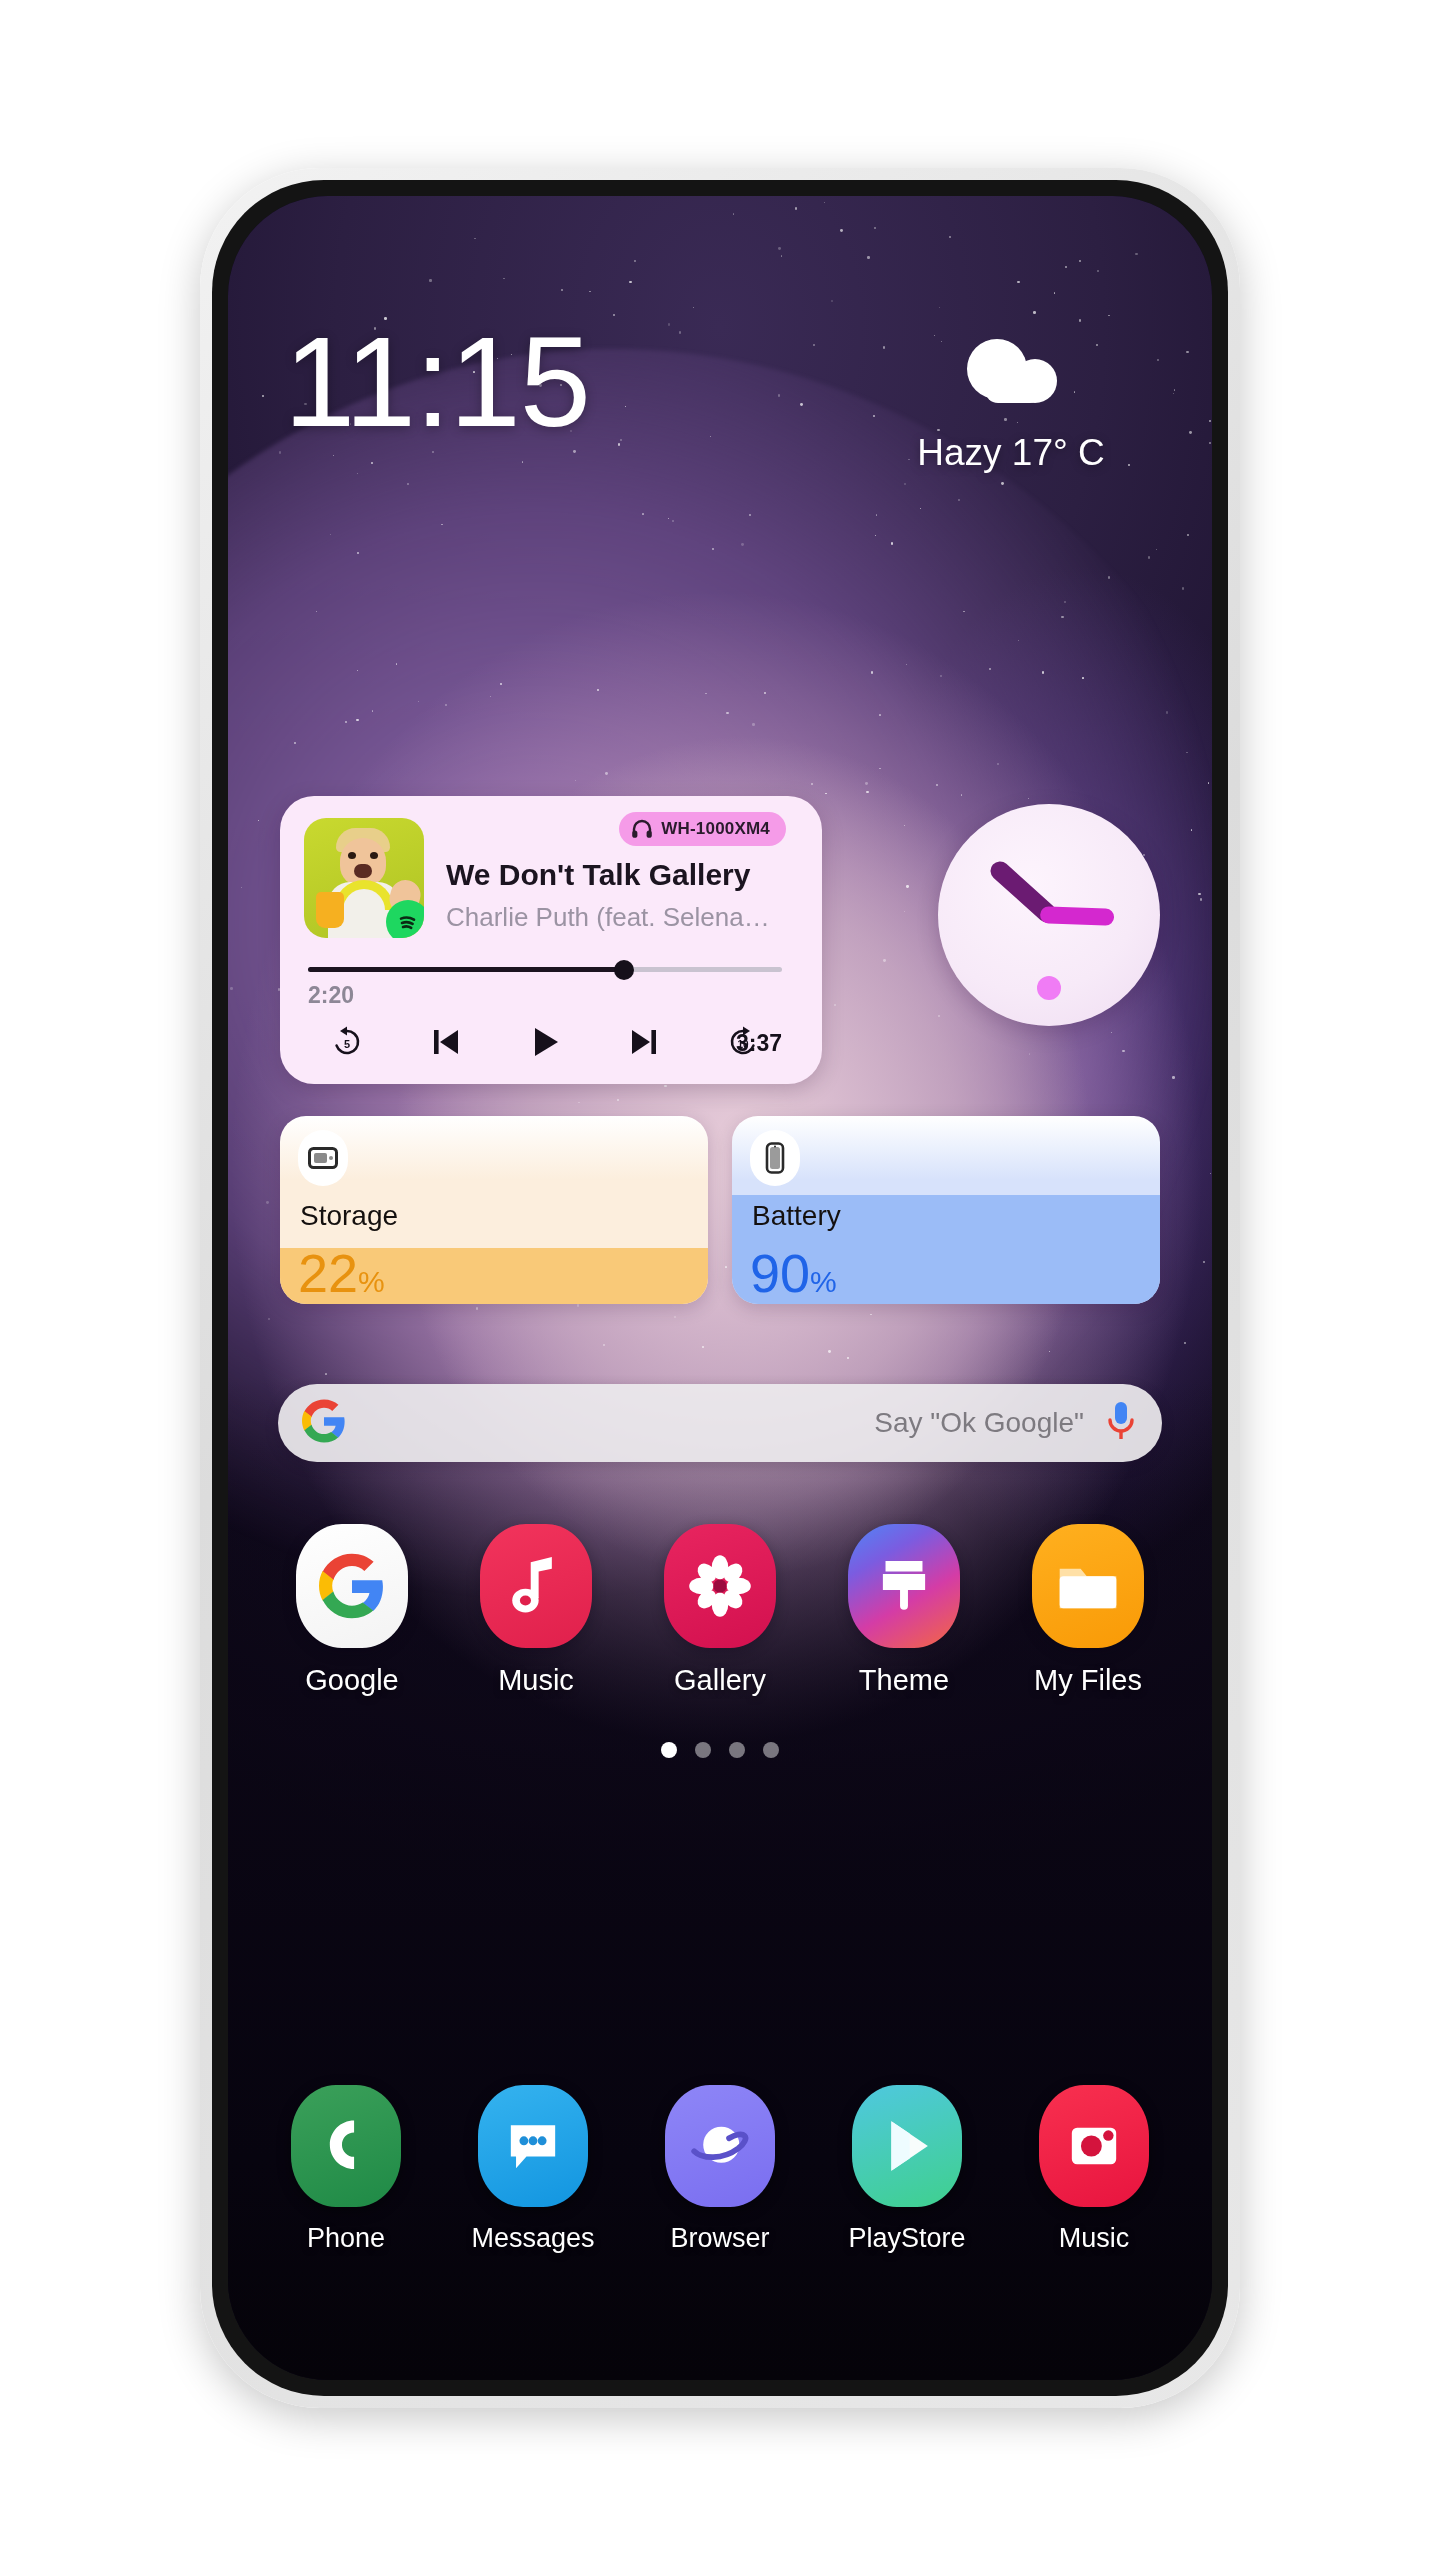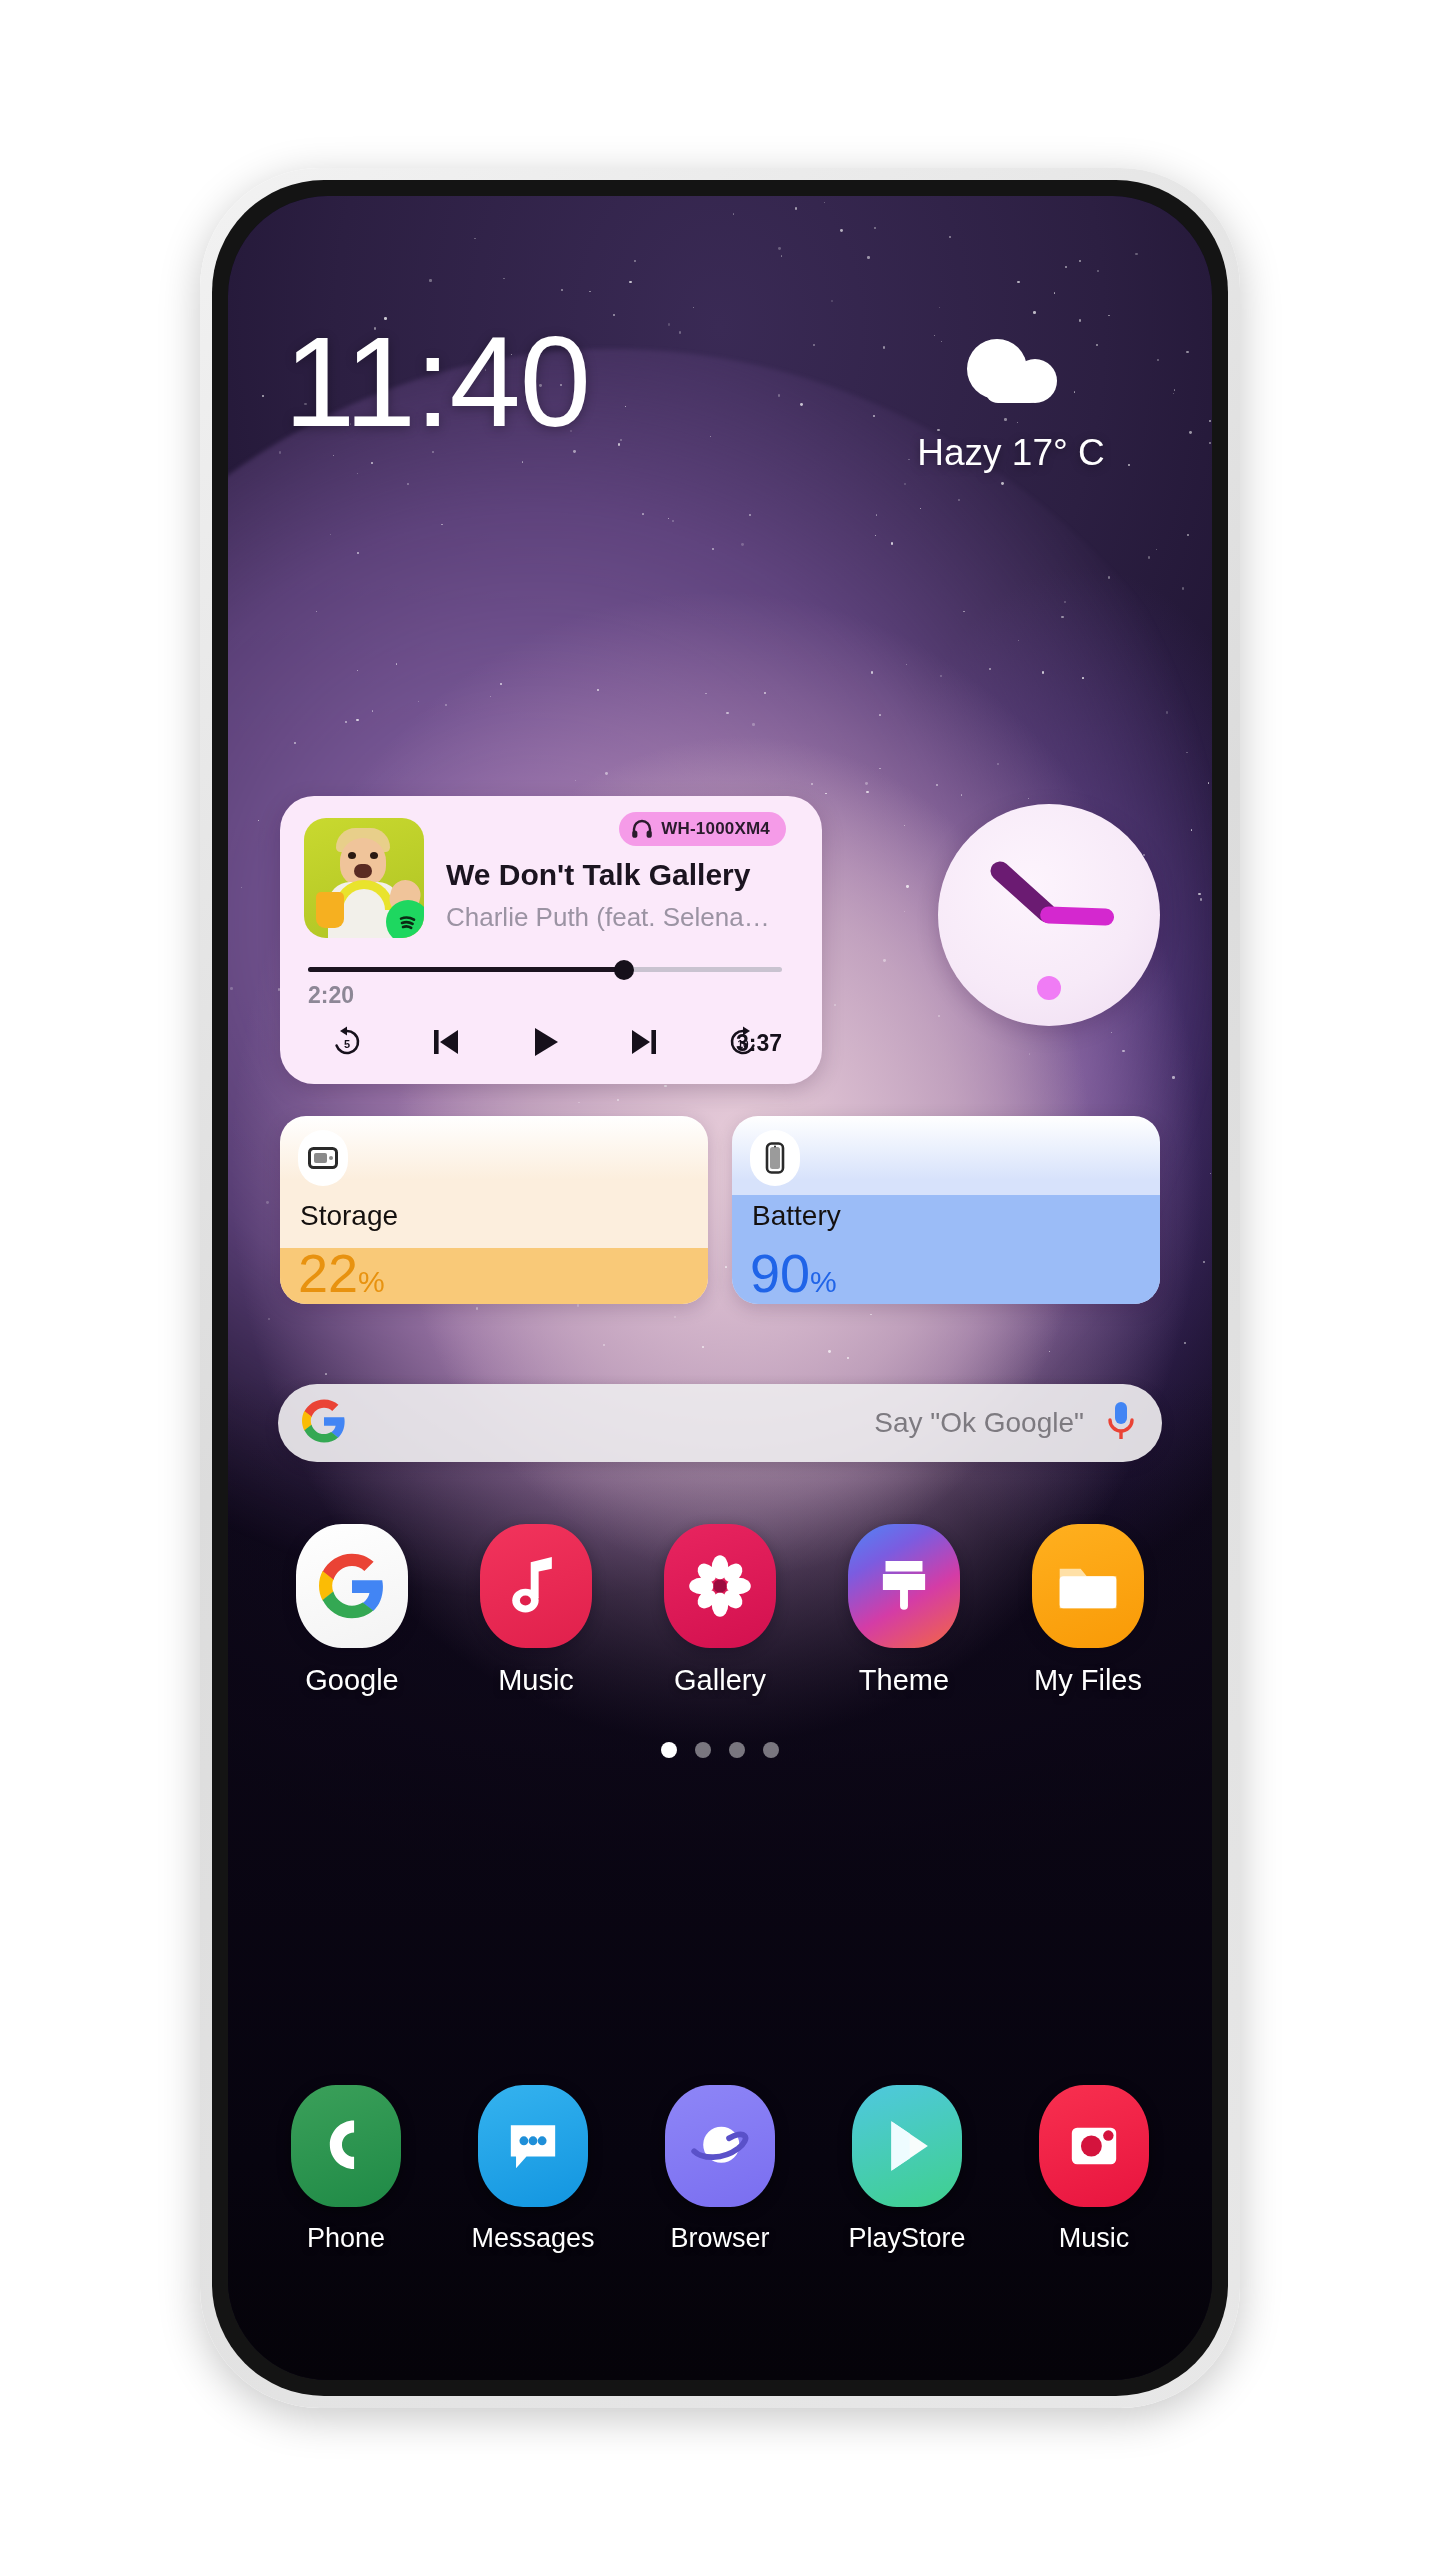--- a/index.html
+++ b/index.html
@@ -477,21 +477,21 @@
           <i style="left: 14.5376%; top: 22.1741%; width: 1.87465px; height: 1.87465px; opacity: 0.91;"></i>
           <i style="left: 90.8885%; top: 71.0657%; width: 2.2069px; height: 2.2069px; opacity: 0.73;"></i>
           <i style="left: 10.6443%; top: 21.5714%; width: 1.08774px; height: 1.08774px; opacity: 0.69;"></i>
           <i style="left: 20.466%; top: 6.93657%; width: 2.26087px; height: 2.26087px; opacity: 0.46;"></i>
           <i style="left: 18.1748%; top: 23.8899%; width: 1.84899px; height: 1.84899px; opacity: 0.48;"></i>
         </div>
       <div class="wall-bottom"></div>
     </div>
 
     <div class="status-row">
-      <div class="clock-time">11:40</div>
+      <div class="clock-time">11:15</div>
       <div class="weather">
         <div class="cloud-wrap">
           <svg width="132" height="88" viewBox="0 0 132 88">
             <g fill="#ffffff">
               <circle cx="52" cy="38" r="30"></circle>
               <circle cx="90" cy="50" r="22"></circle>
               <rect x="40" y="46" width="58" height="26" rx="13"></rect>
             </g>
           </svg>
         </div>

